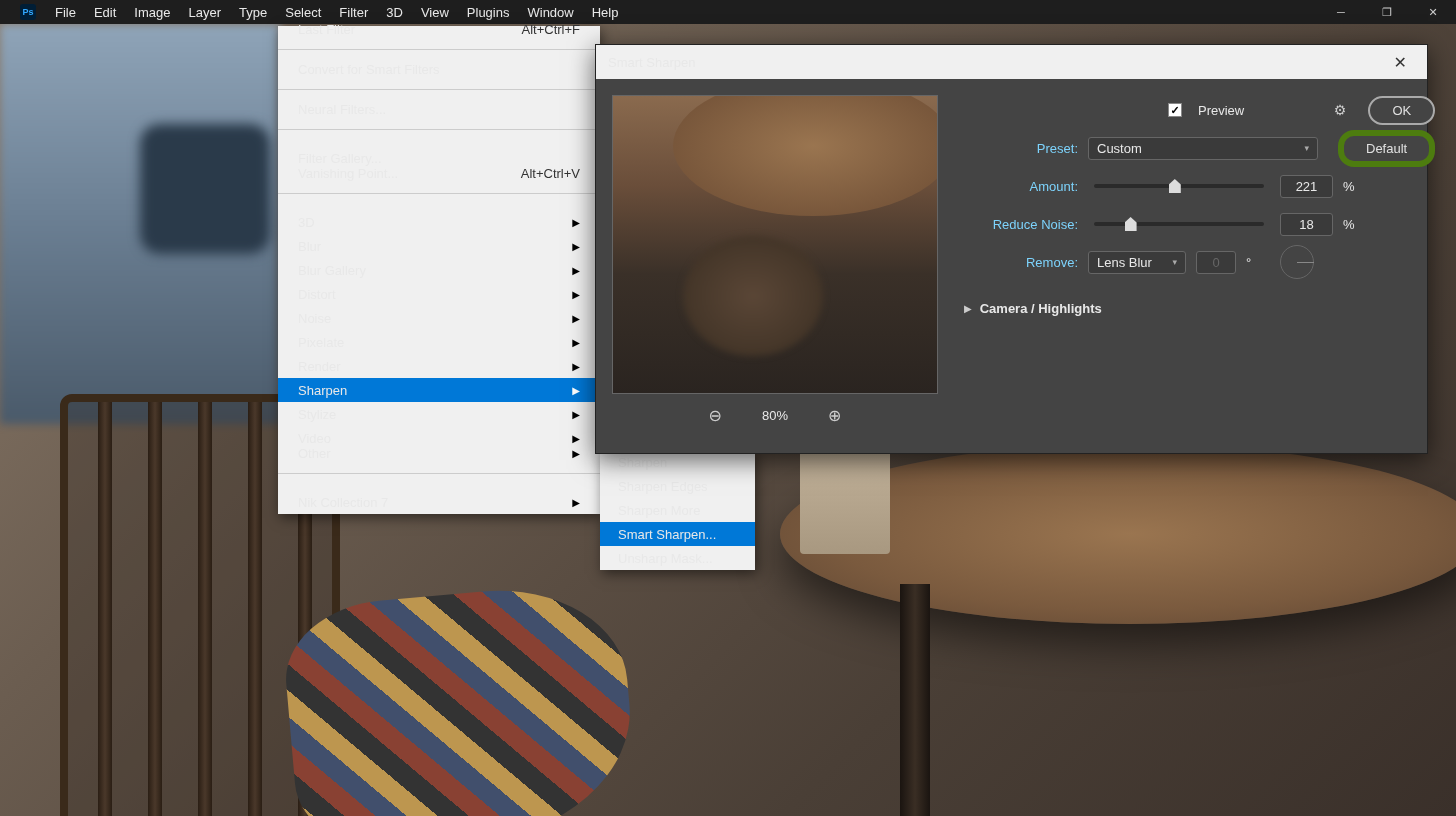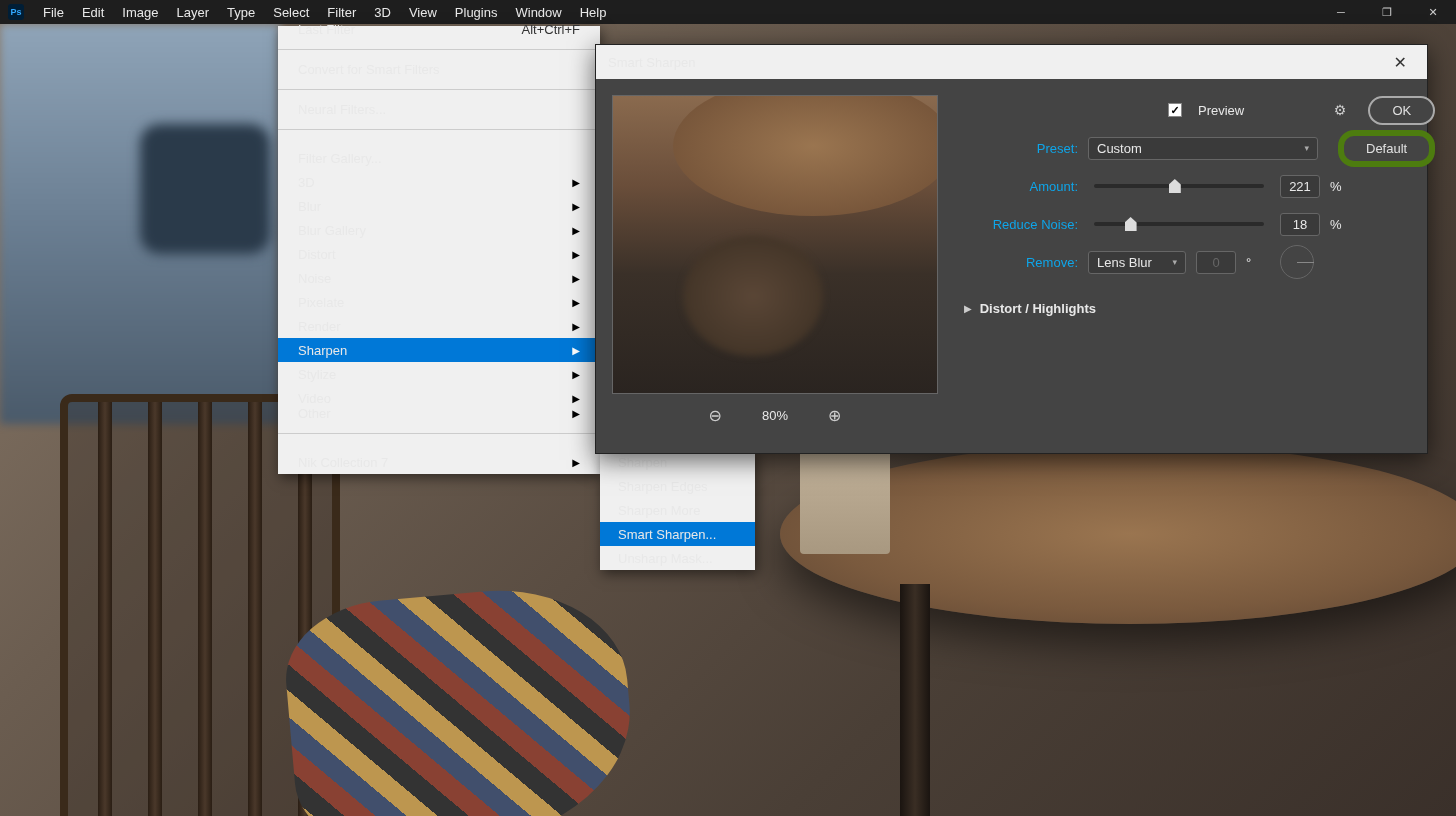--- a/index.html
+++ b/index.html
@@ -1,17 +1,17 @@
 <!DOCTYPE html>
 <html><head>
 <meta charset="utf-8">
 <style>
 *{margin:0;padding:0;box-sizing:border-box;font-family:"Segoe UI",Tahoma,sans-serif;font-size:13px;color:#e8e8e8;user-select:none}
 body{background:#1e1e1e;width:1456px;height:816px;overflow:hidden;position:relative}
-.menubar{height:24px;background:#1e1e1e;display:flex;align-items:center;padding:0 8px;position:relative;z-index:10}
+.menubar{height:24px;background:#1e1e1e;display:flex;align-items:center;padding:0 20px;position:relative;z-index:10}
 .ps-icon{width:16px;height:16px;background:#001e36;border-radius:3px;display:flex;align-items:center;justify-content:center;color:#31a8ff;font-size:9px;font-weight:bold;margin-right:10px}
 .menubar .mi{padding:4px 9px;cursor:default}
 .win-controls{position:absolute;right:0;top:0;display:flex;height:24px}
 .win-controls div{width:46px;display:flex;align-items:center;justify-content:center;color:#ccc;font-size:11px}
 .canvas{position:absolute;left:0;top:24px;right:0;bottom:0;background:linear-gradient(135deg,#8a7a6a 0%,#6b5d50 30%,#5a4d42 50%,#4a3f36 70%,#3a302a 100%);overflow:hidden}
 .table-top{position:absolute;left:780px;top:420px;width:700px;height:180px;background:radial-gradient(ellipse at center,#9a7550 0%,#7a5a3e 60%,#5a4230 100%);border-radius:50%;box-shadow:0 20px 40px rgba(0,0,0,0.5)}
 .table-leg{position:absolute;left:900px;top:560px;width:30px;height:300px;background:linear-gradient(90deg,#1a1410 0%,#3a2e24 50%,#1a1410 100%)}
 .chair{position:absolute;left:60px;top:370px;width:280px;height:450px;border:8px solid #3a2a1a;border-radius:12px;background:rgba(40,30,22,0.3)}
 .slat{position:absolute;top:0;bottom:0;width:14px;background:linear-gradient(90deg,#2a1e14 0%,#4a382a 50%,#2a1e14 100%)}
 .s1{left:30px}.s2{left:80px}.s3{left:130px}.s4{left:180px}.s5{left:230px}
@@ -34,32 +34,32 @@
 .dlg-close{font-size:16px;color:#333;cursor:default;padding:4px 8px}
 .dlg-body{display:flex;padding:16px;gap:20px;height:calc(100% - 34px)}
 .preview{width:326px;display:flex;flex-direction:column}
 .prev-img{width:326px;height:305px;background:linear-gradient(180deg,#8a6a4e 0%,#6a4e3a 30%,#3a3028 60%,#2a2420 100%);border:1px solid #666;position:relative;overflow:hidden}
 .prev-table{position:absolute;left:60px;top:-20px;width:280px;height:140px;background:radial-gradient(ellipse,#9a7550 0%,#6a4a32 100%);border-radius:50%}
 .prev-stool{position:absolute;left:70px;top:140px;width:140px;height:120px;background:radial-gradient(ellipse,#5a4636 0%,#3a2e22 100%);border-radius:50%;filter:blur(3px)}
 .prev-zoom{display:flex;justify-content:center;align-items:center;gap:40px;padding:12px 0}
 .zoom-icon{font-size:16px;color:#ccc}
 .controls{flex:1;display:flex;flex-direction:column;gap:8px;padding-top:0}
 .row{display:flex;align-items:center;gap:10px;height:30px}
-.row .lbl{width:120px;text-align:right;color:#0ea5e9;font-size:13px}
+.row .lbl{width:120px;text-align:right;color:#7dd3fc;font-size:13px}
 .row.top .lbl{width:200px}
 .chk{width:14px;height:14px;background:#fff;border:1px solid #888;display:inline-flex;align-items:center;justify-content:center;color:#000;font-size:11px;font-weight:bold;margin-right:6px}
 .gear{color:#ccc;font-size:14px;margin-left:auto;margin-right:12px}
 .btn{border:6px solid #4d7c0f;border-radius:16px;padding:5px 22px;background:#444;color:#e0e0e0;font-size:13px}
 .btn.ok{border:2px solid #aaa}
 .sel{background:#3a3a3a;border:1px solid #666;padding:3px 8px;width:230px;display:flex;justify-content:space-between;align-items:center;border-radius:3px}
 .sel.sm{width:98px}
 .sel .carw{font-size:9px;color:#aaa}
 .slider{flex:1;height:4px;background:#2a2a2a;border-radius:2px;position:relative;margin:0 6px;max-width:170px}
 .slider .thumb{position:absolute;top:-5px;width:12px;height:14px;background:#ddd;clip-path:polygon(50% 0,100% 40%,100% 100%,0 100%,0 40%)}
-.numbox{background:#3a3a3a;border:1px solid #666;padding:3px 6px;width:40px;text-align:center;border-radius:3px}
+.numbox{background:#3a3a3a;border:1px solid #666;padding:3px 6px;width:53px;text-align:center;border-radius:3px}
 .numbox.dis{background:#3a3a3a;color:#666;width:40px}
 .unit{width:24px}
 .dial{width:34px;height:34px;border:1px solid #666;border-radius:50%;position:relative}
 .dial::after{content:"";position:absolute;left:50%;top:50%;width:17px;height:1px;background:#888;transform-origin:left}
 .expand{display:flex;align-items:center;gap:8px;margin-top:16px;margin-left:6px}
 .expand .tri{font-size:10px;color:#ccc}
 .expand .txt{font-weight:bold;color:#e8e8e8}
 </style>
 </head>
 <body>
@@ -108,20 +108,24 @@
   </div>
   <div class="dd-item sep">
       <span>Convert for Smart Filters</span>
     </div>
   <div class="dd-item sep">
       <span>Neural Filters...</span>
     </div>
   <div class="dd-item">
       <span>Filter Gallery...</span>
     </div>
+  <div class="dd-item sep">
+    <span>Vanishing Point...</span>
+      <span class="sc">Alt+Ctrl+V</span>
+  </div>
   <div class="dd-item">
       <span>3D</span>
       <span class="arw-black">▶</span>
     </div>
   <div class="dd-item">
       <span>Blur</span>
       <span class="arw-black">▶</span>
     </div>
   <div class="dd-item">
       <span>Blur Gallery</span>
@@ -238,17 +242,17 @@
         <div class="sel sm">
           <span>Lens Blur</span>
             <span class="carw">▾</span>
         </div>
         <div class="numbox dis">0</div>
         <span class="unit">°</span>
         <div class="dial"></div>
       </div>
       <div class="expand">
         <span class="tri">▶</span>
-        <span class="txt">Distort / Highlights</span>
+        <span class="txt">Camera / Highlights</span>
       </div>
     </div>
   </div>
 </div>
 
 </body></html>

